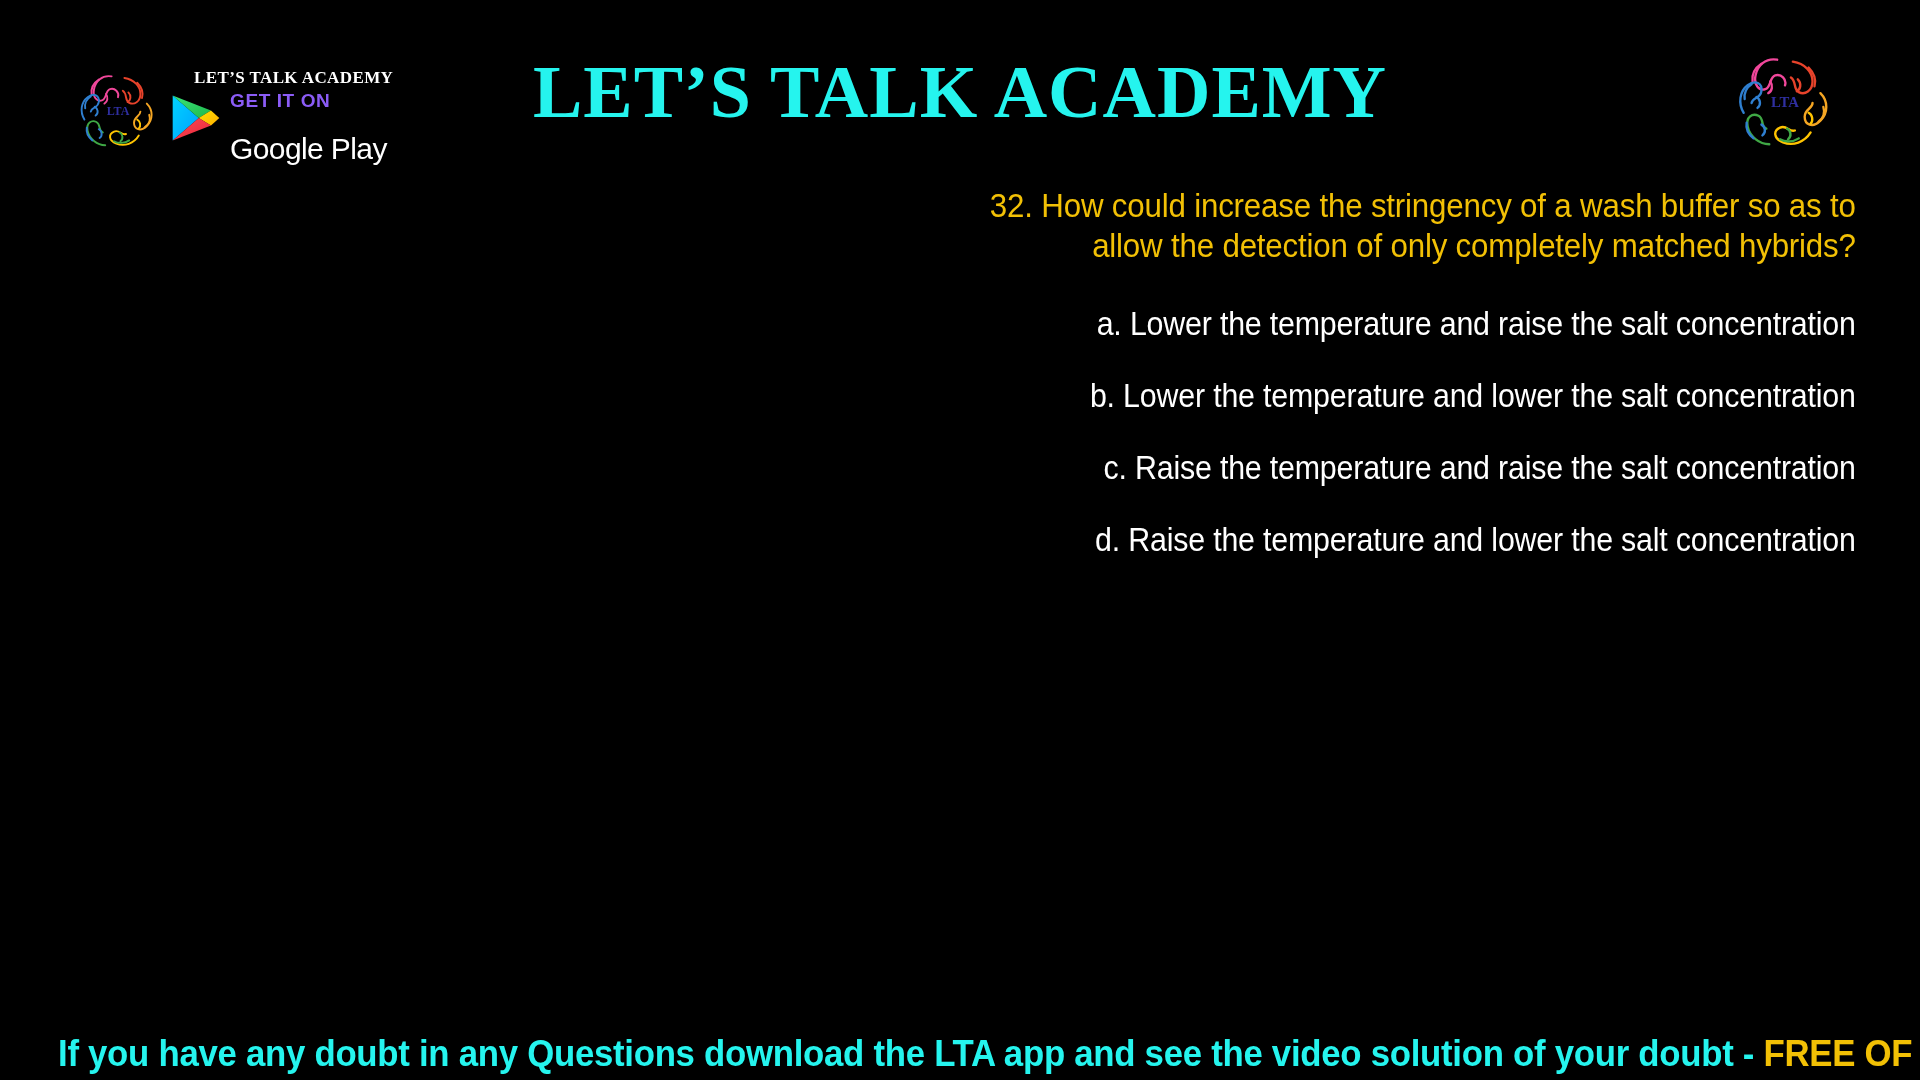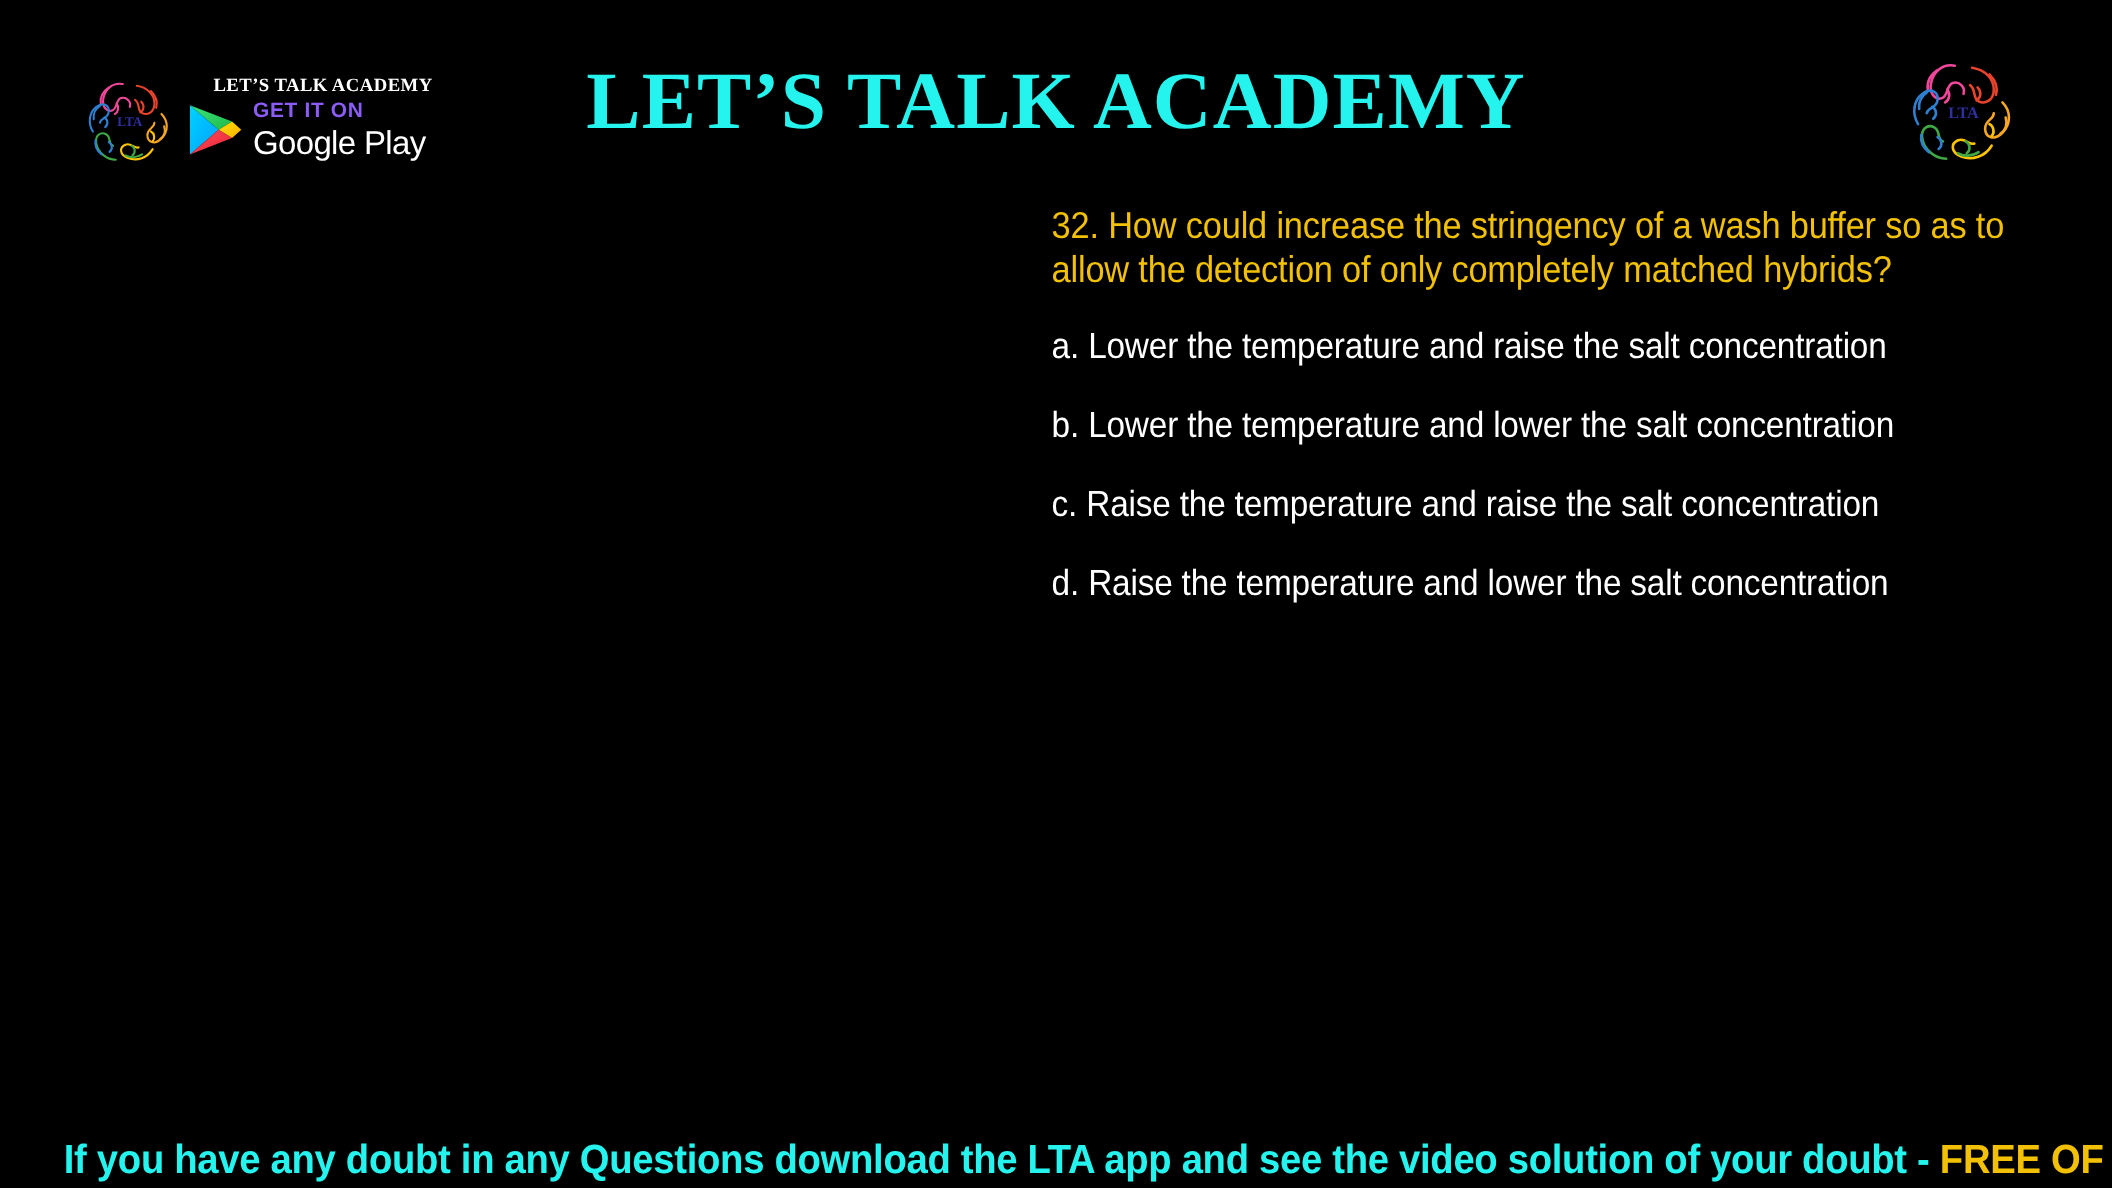--- a/index.html
+++ b/index.html
@@ -35,52 +35,52 @@
   #play-texts { position:absolute; left:62px; top:22px; }
   #play-get-it-on {
     font-family:"Liberation Sans", sans-serif;
     font-weight:bold; font-size:19px; color:#8b5cf6;
     letter-spacing:0.6px; line-height:22px; white-space:nowrap;
   }
   #play-wordmark {
     font-family:"Liberation Sans", sans-serif;
     font-weight:normal; font-size:30px; color:#ffffff;
     line-height:34px; letter-spacing:-0.6px; white-space:nowrap;
-    margin-top:2px;
+    margin-top:20px;
   }
 
   
   #main-title {
     position:absolute; left:0; top:52px; width:1920px;
     text-align:center;
     font-family:"Liberation Serif", serif;
     font-weight:bold;
     font-size:74px;
     line-height:80px;
     color:#25F4EE;
     letter-spacing:1px;
     white-space:nowrap;
   }
 
   
-  #quiz { position:absolute; left:956px; top:185px; width:900px; }
+  #quiz { position:absolute; left:956px; top:185px; width:900px;text-align:right; }
 
   #question-text {
     font-family:"Liberation Sans Narrow","Liberation Sans", sans-serif;
     font-size:34px;
     line-height:40px;
     color:#F2C005;
     letter-spacing:-0.2px;
     transform:scaleX(0.92);
     transform-origin:left top;
     width:978px;
   }
   #question-text .qnum { color:#F2C005; }
 
-  #options { margin-top:30px; }
+  #options { margin-top:40px; }
   .option {
     font-family:"Liberation Sans Narrow","Liberation Sans", sans-serif;
     font-size:33px;
     line-height:38px;
     color:#FFFFFF;
     letter-spacing:-0.2px;
     margin-bottom:34px;
     transform:scaleX(0.92);
     transform-origin:left top;
     width:978px;

